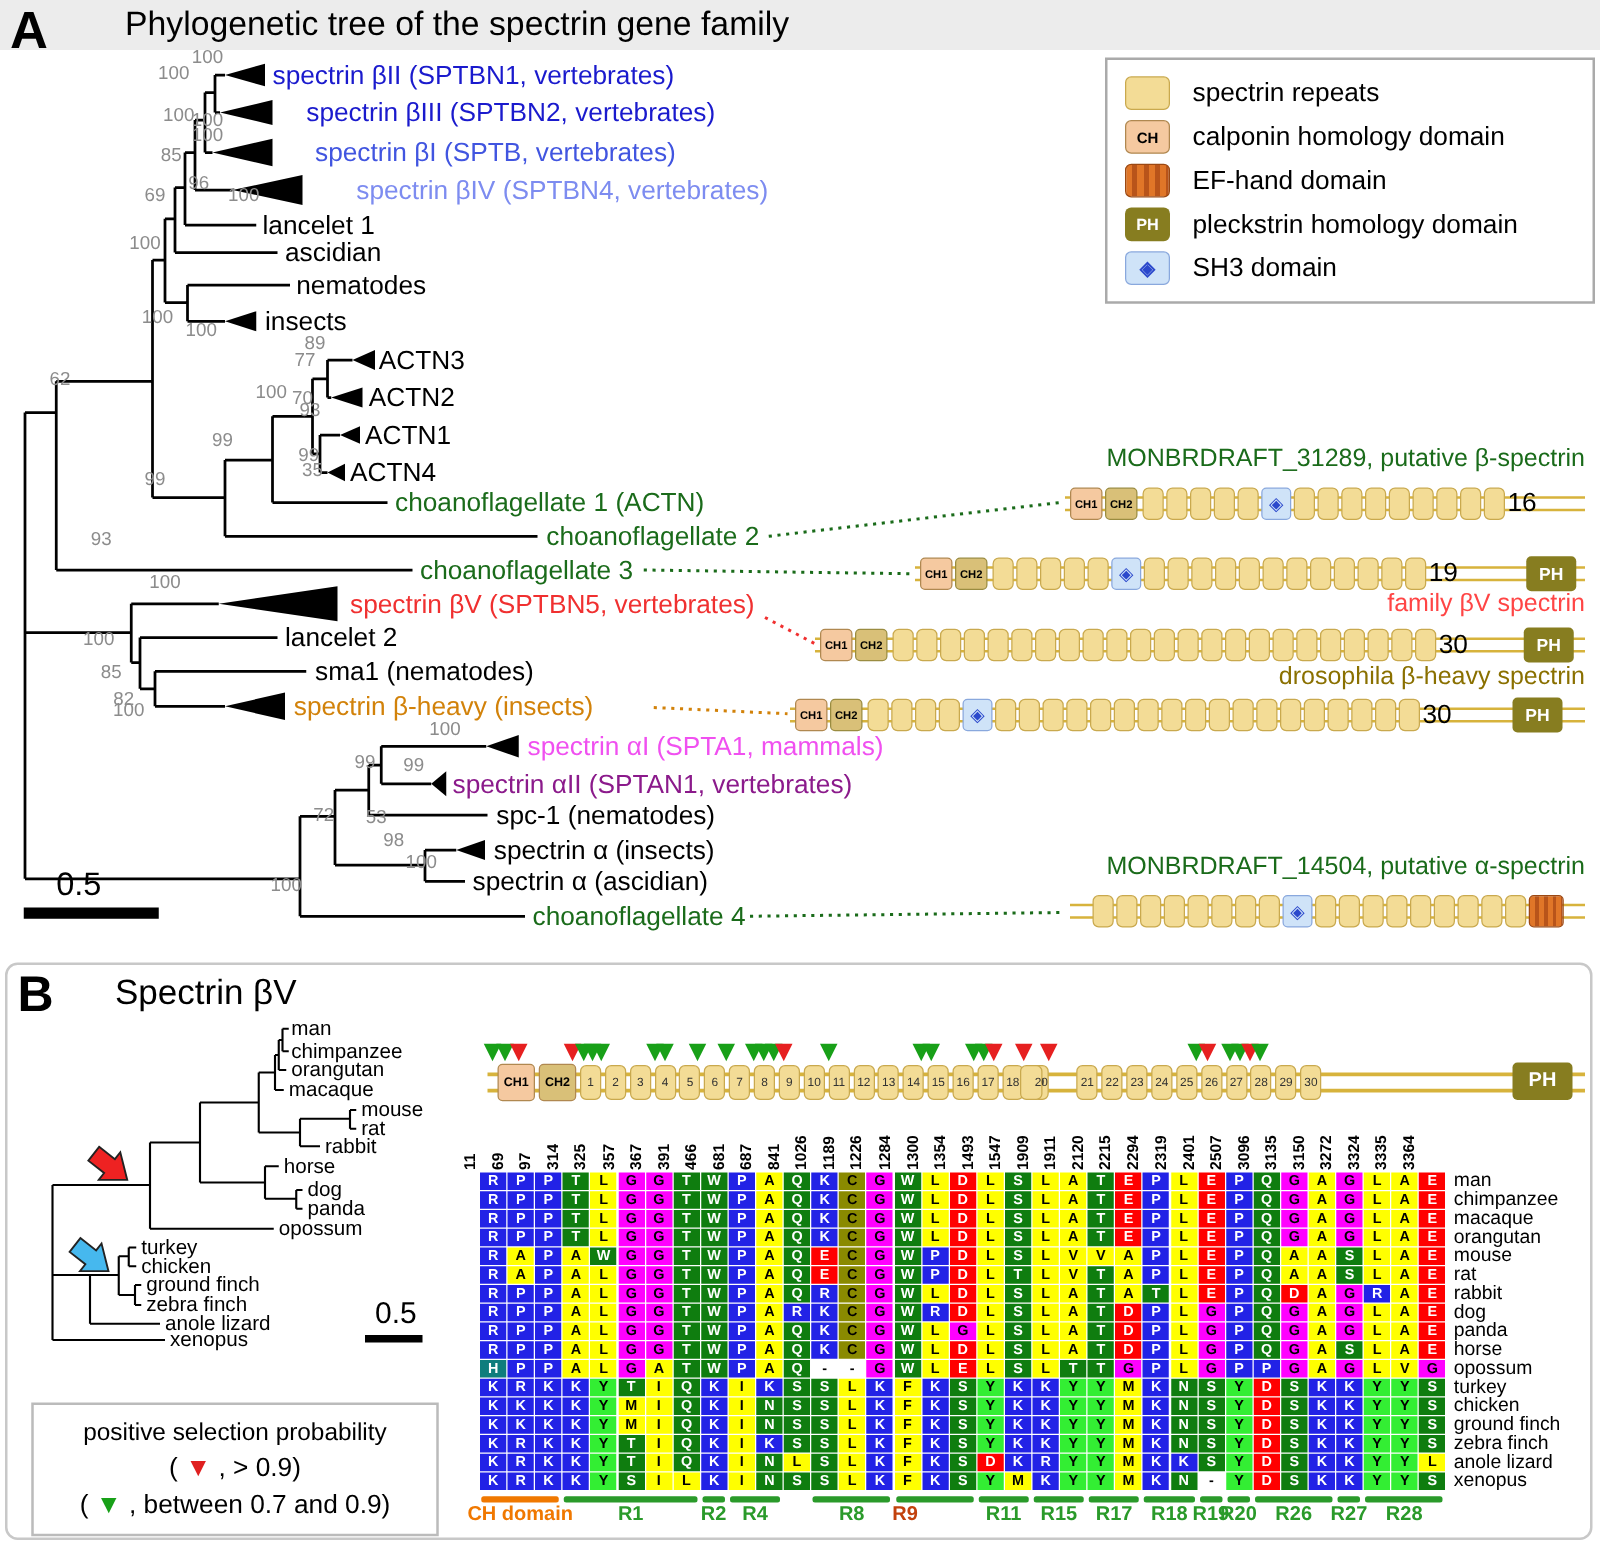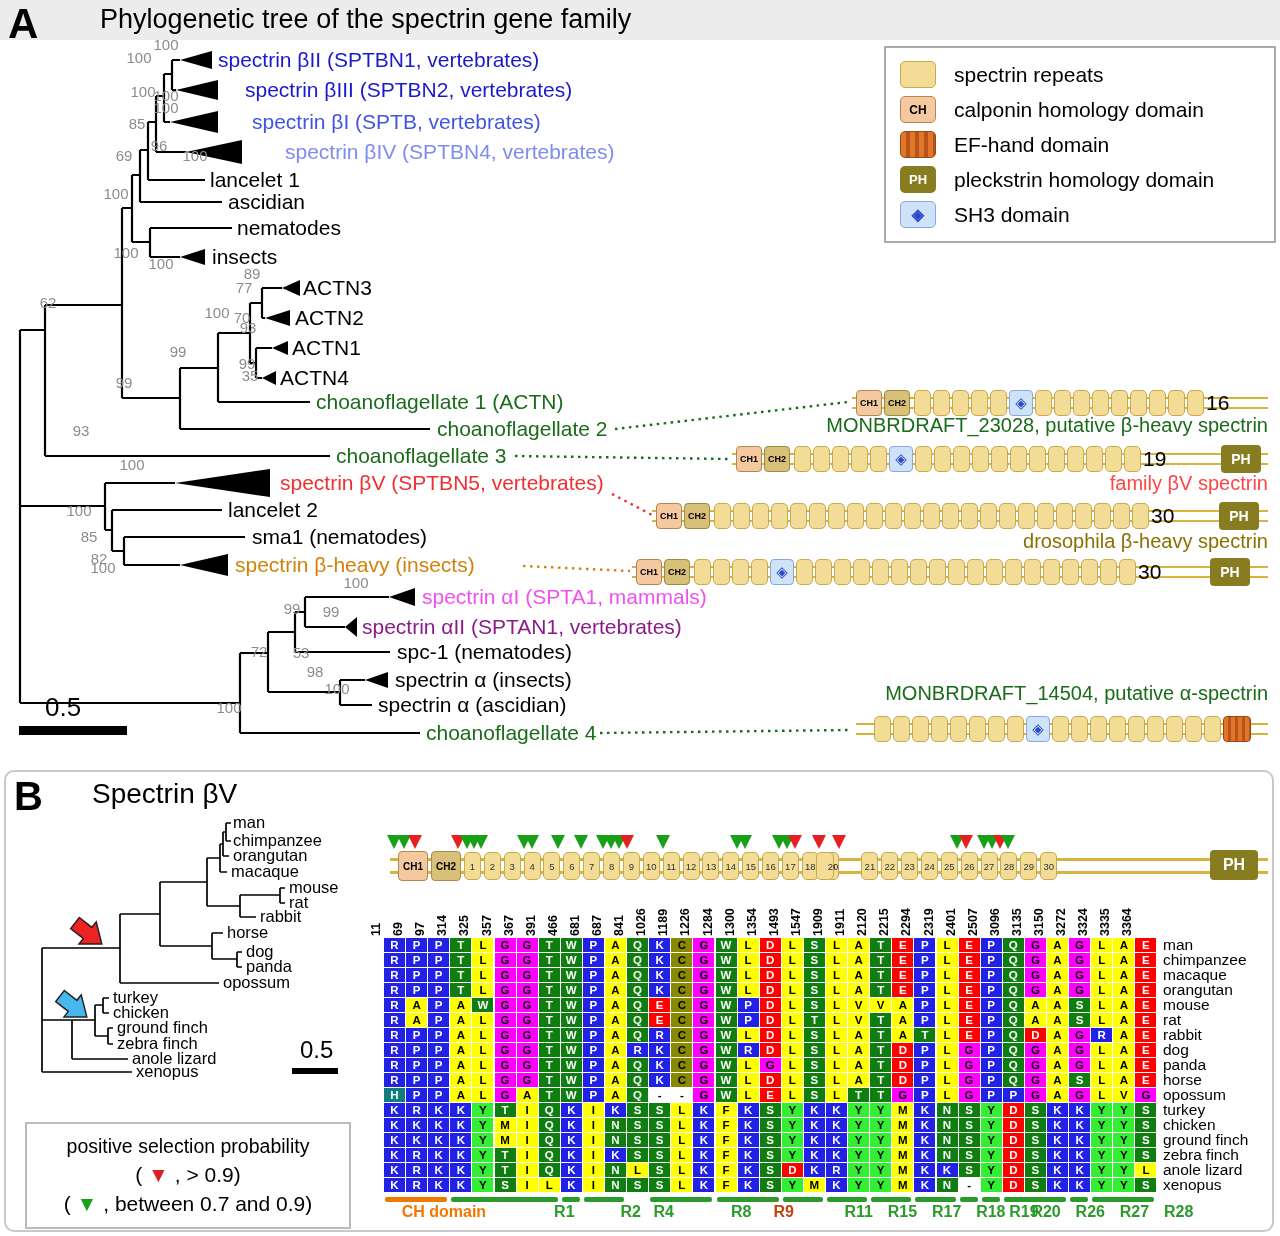--- a/index.html
+++ b/index.html
@@ -39,21 +39,21 @@
   .phbox{position:absolute;width:40px;height:28px;background:#877d20;color:#fff;font-weight:bold;font-size:14px;border-radius:4px;display:flex;align-items:center;justify-content:center;z-index:2;}
   .efbox{position:absolute;width:28px;height:26px;background:repeating-linear-gradient(90deg,#e07628 0 4px,#b8541a 4px 7px);border:1px solid #9c4812;border-radius:4px;z-index:2;box-sizing:border-box;}
   .chboxB{position:absolute;width:30px;height:30px;border-radius:4px;font-size:10px;font-weight:bold;display:flex;align-items:center;justify-content:center;z-index:2;border:1px solid #b08850;box-sizing:border-box;}
   .repB{position:absolute;width:17px;height:28px;background:#f3dc96;border:1.5px solid #c9a94e;border-radius:5px;z-index:2;box-sizing:border-box;font-size:9.5px;display:flex;align-items:center;justify-content:center;color:#333;}
   .phboxB{position:absolute;width:48px;height:30px;background:#877d20;color:#fff;font-weight:bold;font-size:16px;border-radius:4px;display:flex;align-items:center;justify-content:center;z-index:2;}
   .triB{position:absolute;width:0;height:0;border-left:7px solid transparent;border-right:7px solid transparent;border-top:14px solid #18a018;z-index:2;}
   .hd{position:absolute;width:48px;height:22px;transform:rotate(-90deg);transform-origin:left bottom;font-size:12.5px;font-weight:bold;line-height:22px;white-space:nowrap;z-index:2;}
   .cell{position:absolute;width:21px;height:14px;font-size:11.5px;font-weight:bold;text-align:center;line-height:14px;z-index:2;}
   .spname{position:absolute;font-size:15.5px;height:15px;line-height:15px;white-space:nowrap;z-index:2;}
   .gbar{position:absolute;height:5px;border-radius:2px;z-index:2;}
-  .glabel{position:absolute;font-size:16px;font-weight:bold;text-align:right;white-space:nowrap;z-index:2;}
+  .glabel{position:absolute;font-size:16px;font-weight:bold;text-align:center;white-space:nowrap;z-index:2;}
   #selLegend{position:absolute;left:25px;top:1122px;width:322px;border:2px solid #bbb;background:#fff;z-index:3;text-align:center;padding:6px 0;}
   #sl-title{font-size:19.5px;margin:5px 0;}
   .sl-line{font-size:21px;margin:5px 0;}
 </style>
 </head>
 <body>
 
 <div id="fig">
   <div class="band"></div>
   <div id="panelBbox"></div>
@@ -193,40 +193,40 @@
 
   <div id="labelB">B</div>
   <div id="titleB">Spectrin βV</div>
 
   <div id="selLegend">
     <div id="sl-title">positive selection probability</div>
     <div id="sl-high" class="sl-line">( <span style="color: rgb(224, 32, 32);">▼</span> , &gt; 0.9)</div>
     <div id="sl-mid" class="sl-line">( <span style="color: rgb(24, 160, 24);">▼</span> , between 0.7 and 0.9)</div>
   </div>
 <div class="bbone" style="left: 852px; top: 397px; width: 416px;"></div>
+    <div class="domlabel" style="right: 12px; top: 356px; color: rgb(26, 107, 26);">MONBRDRAFT_31289, putative β-spectrin</div>
     <div class="chbox ch1" style="left: 856px; top: 390px;">CH1</div>
     <div class="chbox ch2" style="left: 884px; top: 390px;">CH2</div>
     <div class="rep" style="left: 914px; top: 390px;"></div>
     <div class="rep" style="left: 933px; top: 390px;"></div>
     <div class="rep" style="left: 952px; top: 390px;"></div>
     <div class="rep" style="left: 971px; top: 390px;"></div>
     <div class="rep" style="left: 990px; top: 390px;"></div>
     <div class="sh3" style="left: 1009px; top: 390px;">◈</div>
     <div class="rep" style="left: 1035px; top: 390px;"></div>
     <div class="rep" style="left: 1054px; top: 390px;"></div>
     <div class="rep" style="left: 1073px; top: 390px;"></div>
     <div class="rep" style="left: 1092px; top: 390px;"></div>
     <div class="rep" style="left: 1111px; top: 390px;"></div>
     <div class="rep" style="left: 1130px; top: 390px;"></div>
     <div class="rep" style="left: 1149px; top: 390px;"></div>
     <div class="rep" style="left: 1168px; top: 390px;"></div>
     <div class="rep" style="left: 1187px; top: 390px;"></div>
     <div class="repnum" style="left: 1206px; top: 391px;">16</div>
     <div class="bbone" style="left: 732px; top: 453px; width: 536px;"></div>
-    <div class="domlabel" style="right: 12px; top: 414px; color: rgb(26, 107, 26);">MONBRDRAFT_23028, putative β-heavy spectrin</div>
     <div class="chbox ch1" style="left: 736px; top: 446px;">CH1</div>
     <div class="chbox ch2" style="left: 764px; top: 446px;">CH2</div>
     <div class="rep" style="left: 794px; top: 446px;"></div>
     <div class="rep" style="left: 813px; top: 446px;"></div>
     <div class="rep" style="left: 832px; top: 446px;"></div>
     <div class="rep" style="left: 851px; top: 446px;"></div>
     <div class="rep" style="left: 870px; top: 446px;"></div>
     <div class="sh3" style="left: 889px; top: 446px;">◈</div>
     <div class="rep" style="left: 915px; top: 446px;"></div>
     <div class="rep" style="left: 934px; top: 446px;"></div>

